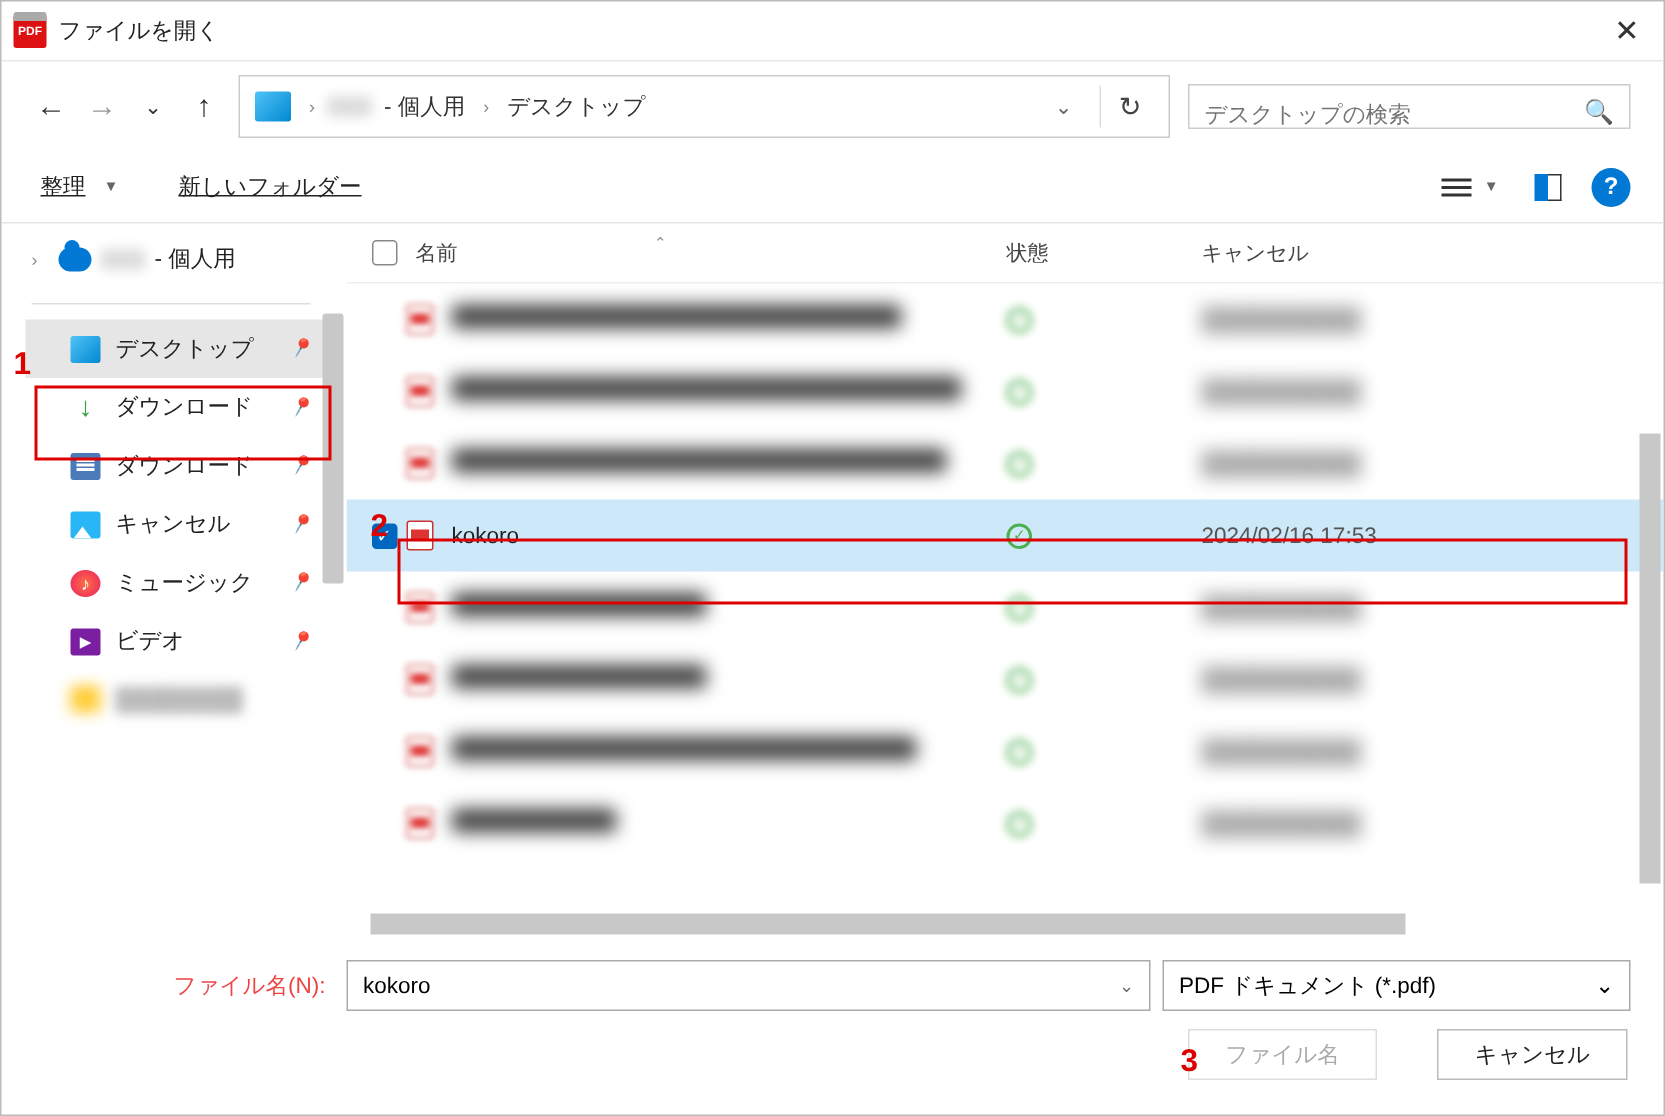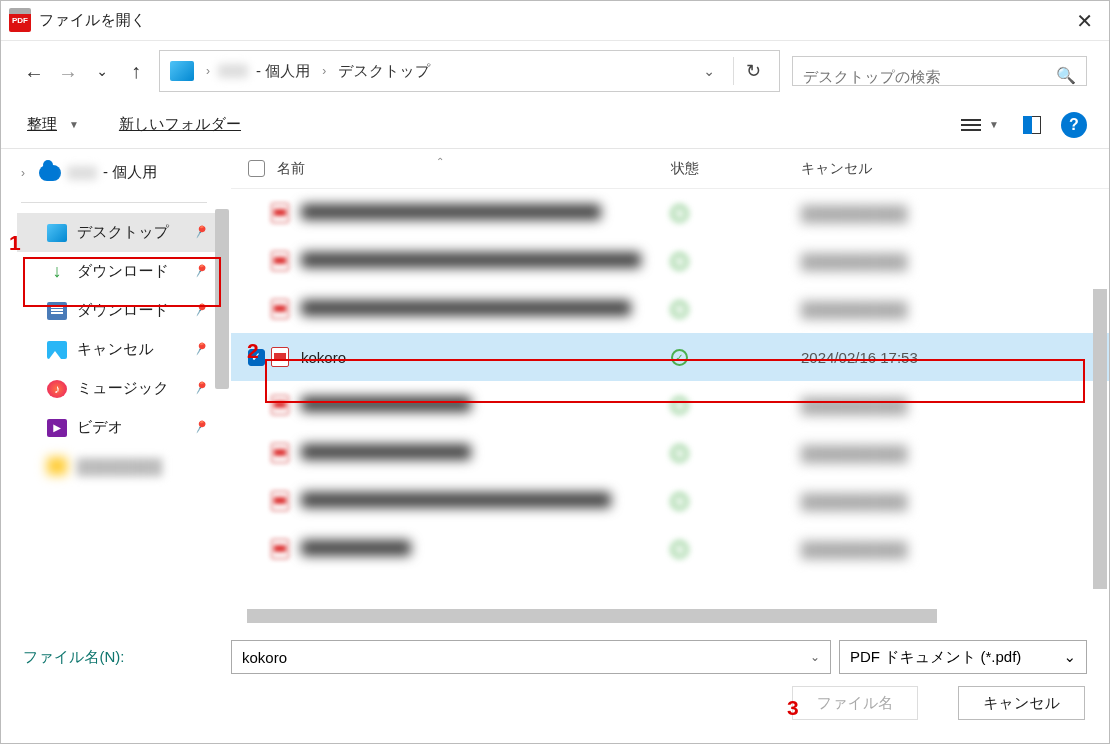--- a/index.html
+++ b/index.html
@@ -90,25 +90,25 @@
 .status-blur { filter: blur(3px); }
 .fr-date { flex: 1; color: #555; }
 .fr-date.blur { filter: blur(6px); color: #aaa; }
 
 .content-scroll-v { position: absolute; right: 2px; top: 140px; width: 14px; height: 300px; background: #c8c8c8; }
 .content-scroll-h { position: absolute; left: 16px; right: 20px; bottom: 2px; height: 14px; }
 .content-scroll-h .thumb { width: 82%; height: 100%; background: #c8c8c8; }
 
 .footer { padding: 14px 22px 6px; border-top: 1px solid transparent; }
 .fn-row { display: flex; align-items: center; gap: 8px; margin-bottom: 12px; }
-.fn-label { width: 200px; text-align: left; font-size: 15px; color: #0f766e; padding-right: 6px; }
+.fn-label { width: 200px; text-align: right; font-size: 15px; color: #ef4444; padding-right: 6px; }
 .fn-input { flex: 1; height: 34px; border: 1px solid #aaa; display: flex; align-items: center; padding: 0 10px; font-size: 15px; }
 .fn-input .val { flex: 1; }
 .fn-input .drop { color: #666; font-size: 12px; }
-.fn-type { width: 248px; height: 34px; border: 1px solid #aaa; display: flex; align-items: center; padding: 12px 10px; font-size: 15px; }
+.fn-type { width: 312px; height: 34px; border: 1px solid #aaa; display: flex; align-items: center; padding: 12px 10px; font-size: 15px; }
 .fn-type .val { flex: 1; }
 .btn-row { display: flex; justify-content: flex-end; align-items: center; gap: 14px; padding-right: 2px; }
 .btn { height: 34px; padding: 0 24px; border: 1px solid #bbb; background: #fff; font-size: 15px; display: flex; align-items: center; justify-content: center; color: #222; cursor: pointer; min-width: 110px; }
 .btn.disabled { color: #aaa; border-color: #ddd; }
 .btn.primary { border: 2px solid #c00; color: #222; min-width: 126px; }
 
 .anno { position: absolute; color: #d00; font-weight: bold; font-size: 21px; z-index: 50; font-family: Arial, sans-serif; }
 .anno-box { position: absolute; border: 2.5px solid #d00; z-index: 40; pointer-events: none; }
 </style>
 </head>

